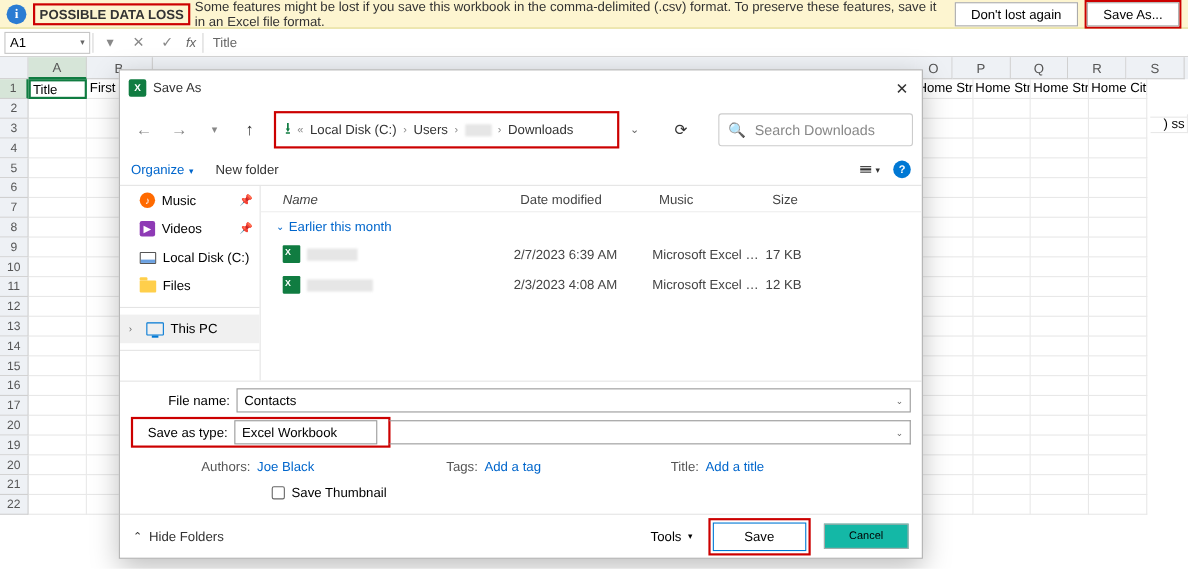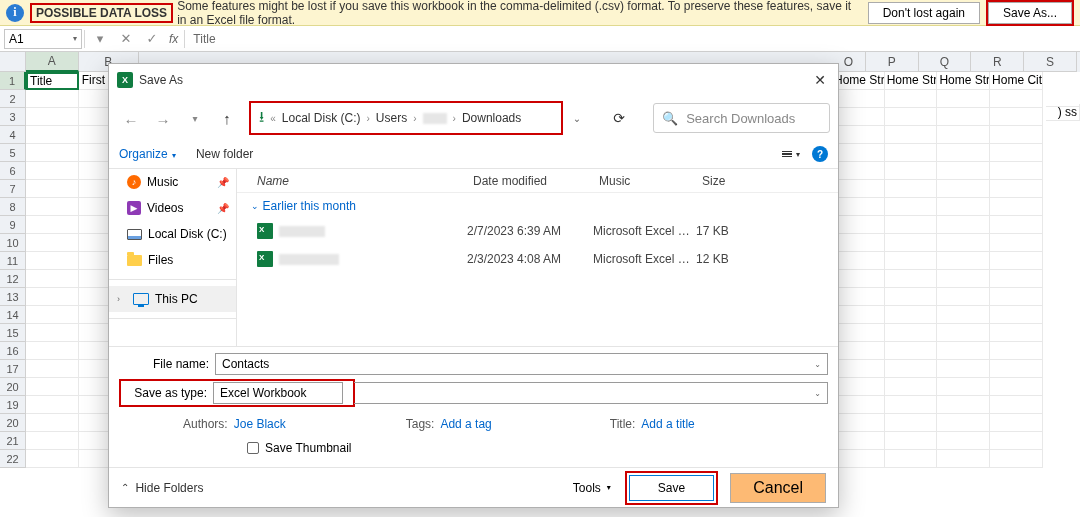--- a/index.html
+++ b/index.html
@@ -115,21 +115,21 @@
 .thumb-row { padding: 4px 0 10px 128px; display: flex; align-items: center; gap: 6px; font-size: 12px; }
 .chk { width: 12px; height: 12px; border: 1px solid #666; border-radius: 2px; }
 
 .dlg-footer { height: 40px; display: flex; align-items: center; padding: 0 12px; border-top: 1px solid #e4e4e4; }
 .hide-btn { display: flex; align-items: center; gap: 6px; color: #333; font-size: 12px; cursor: pointer; }
 .hide-arrow { font-size: 10px; }
 .tools-btn { margin-left: auto; font-size: 12px; display: flex; align-items: center; gap: 6px; }
 .tools-arrow { font-size: 8px; }
 .save-wrap { border: 2px solid #c00; margin-left: 14px; padding: 2px; }
 .save-btn { border: 1.5px solid #0078d4; background: #fff; padding: 5px 28px; font-size: 12px; cursor: pointer; }
-.cancel-btn { border: 1px solid #ababab; background: #fdba74; padding: 5px 22px; font-size: 16px; cursor: pointer; margin-left: 12px; }
+.cancel-btn { border: 1px solid #ababab; background: #14b8a6; padding: 5px 22px; font-size: 10px; cursor: pointer; margin-left: 12px; }
 
 
 .music-ico { background: #ff6a00; border-radius: 50%; color: #fff; width: 14px; height: 14px; font-size: 9px; display: flex; align-items: center; justify-content: center; }
 .video-ico { background: #8e3ab5; color: #fff; width: 14px; height: 14px; font-size: 9px; display: flex; align-items: center; justify-content: center; border-radius: 2px; }
 .disk-ico { width: 15px; height: 11px; border: 1px solid #555; border-radius: 1px; position: relative; }
 .disk-ico::after { content: ''; position: absolute; bottom: 0; left: 0; right: 0; height: 3px; background: #6aa0e0; }
 .folder-ico { width: 15px; height: 11px; background: #ffcf4b; border-radius: 1px; position: relative; }
 .folder-ico::before { content: ''; position: absolute; top: -3px; left: 0; width: 7px; height: 3px; background: #ffcf4b; border-radius: 1px 1px 0 0; }
 </style>
 </head>

